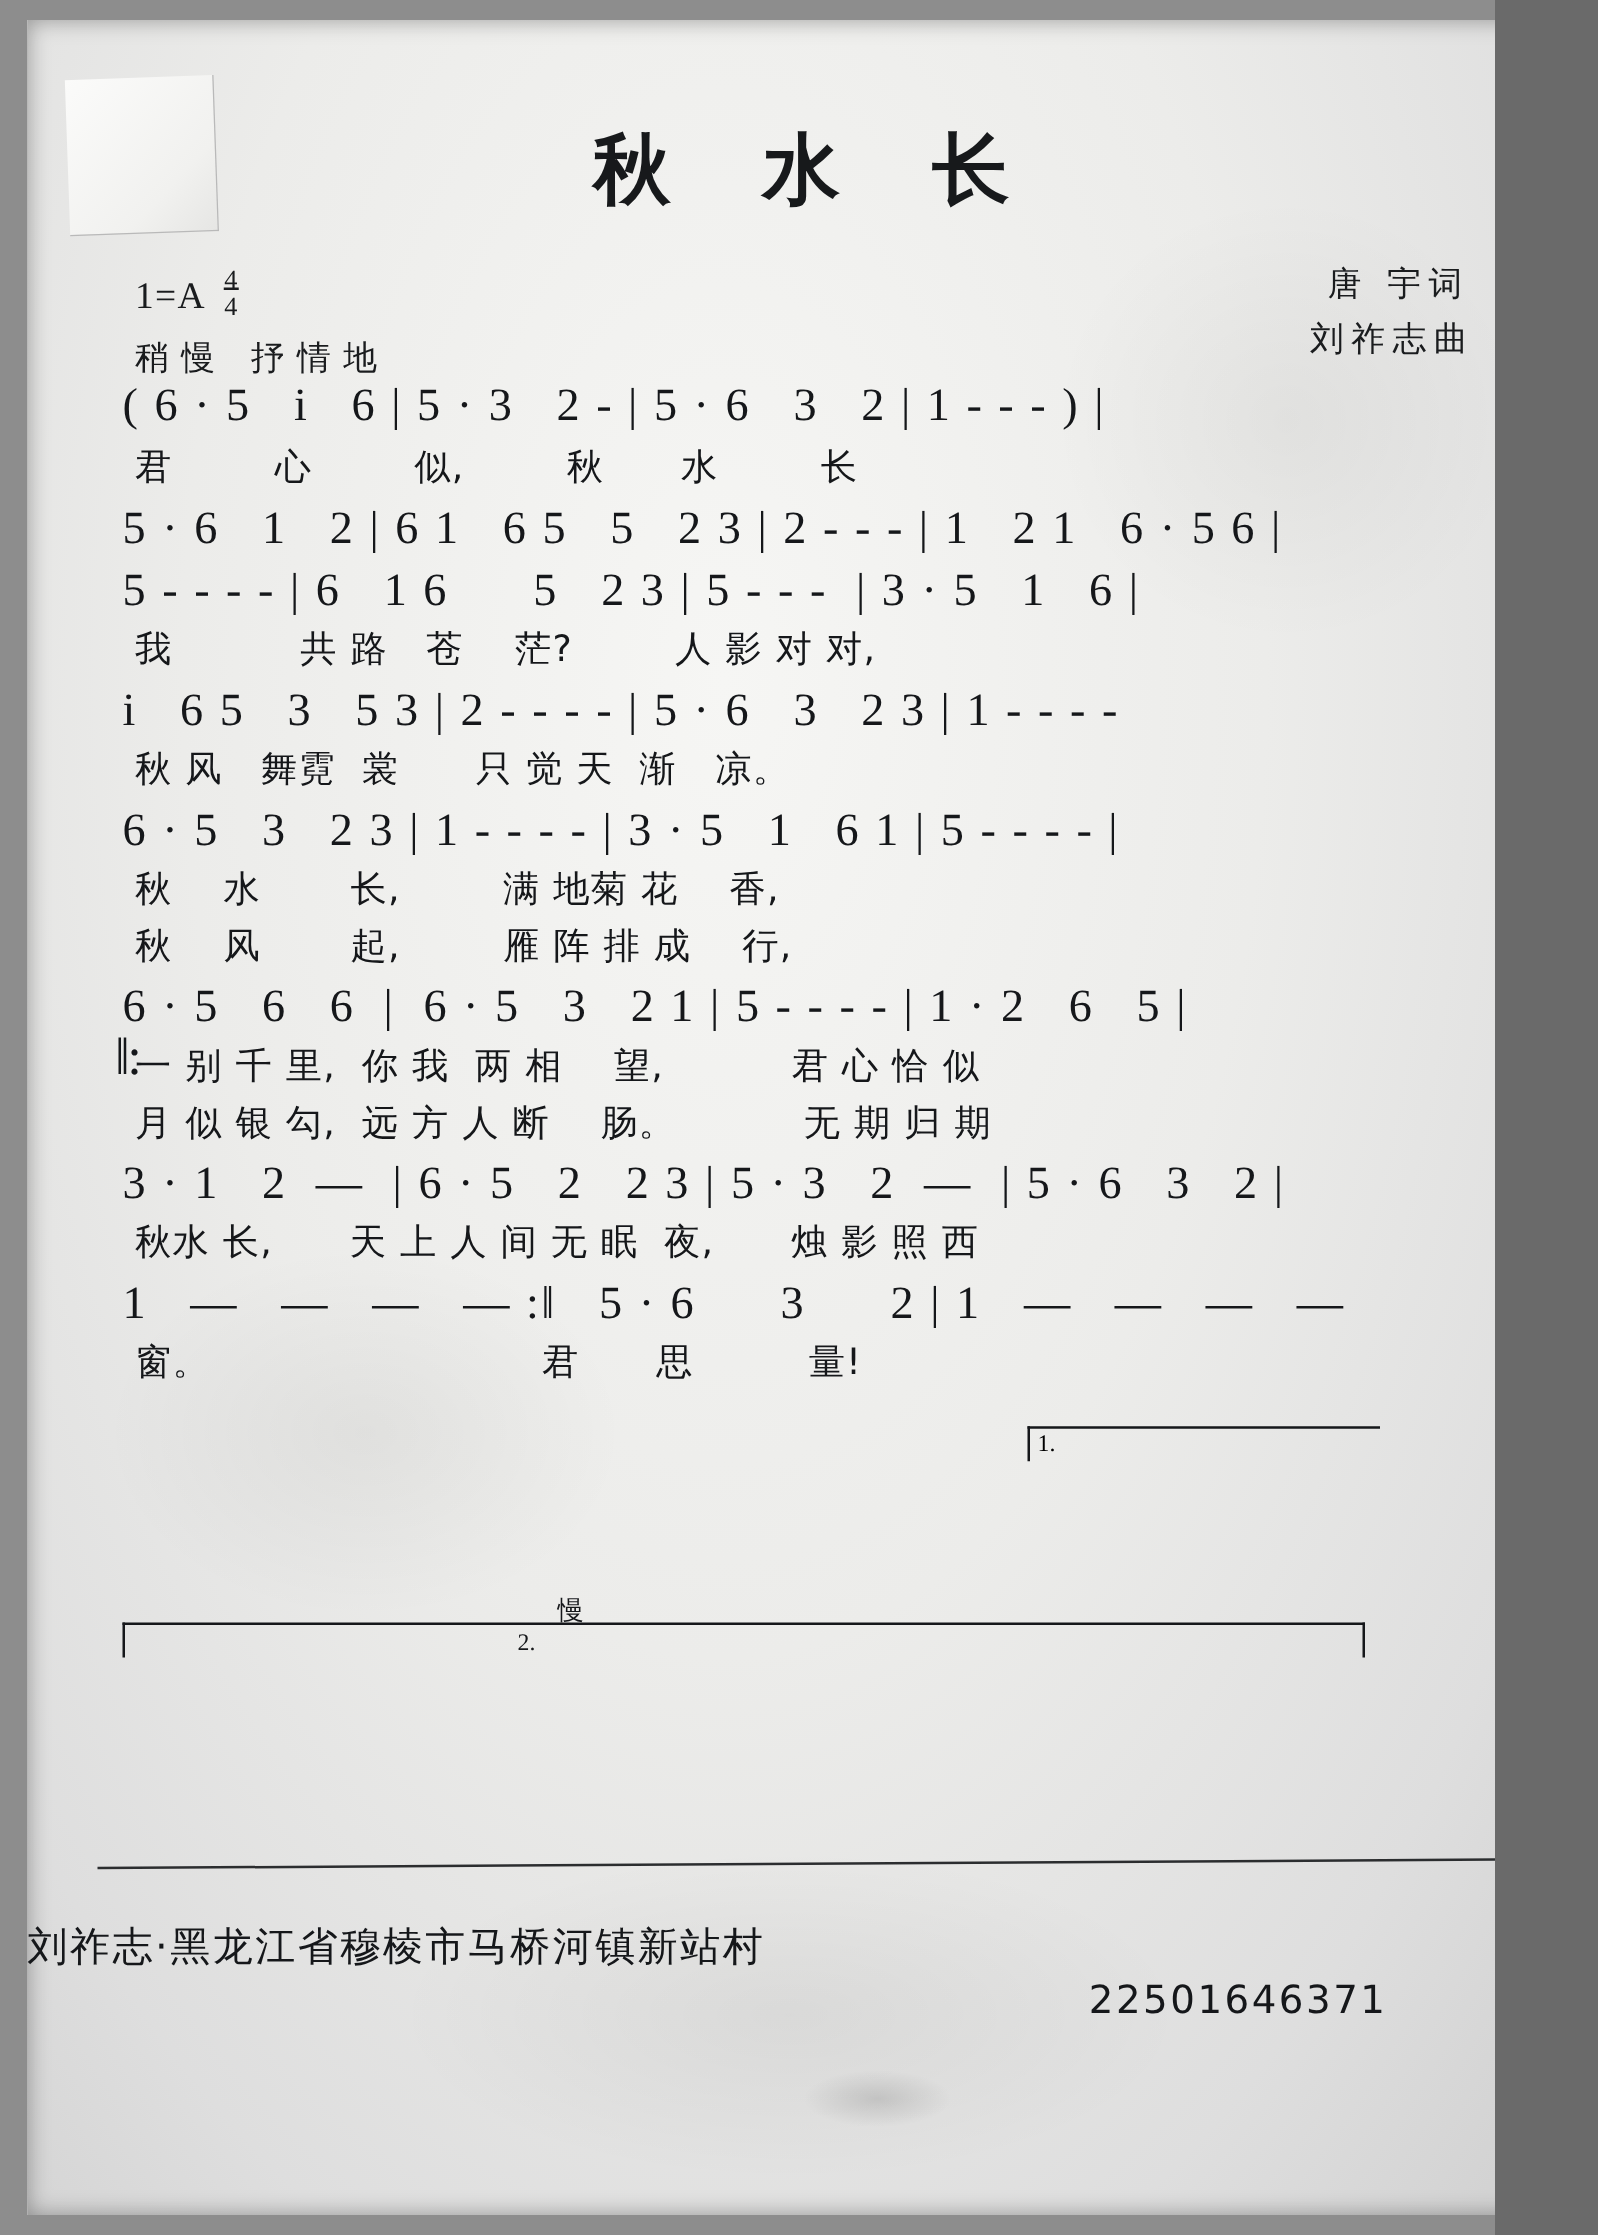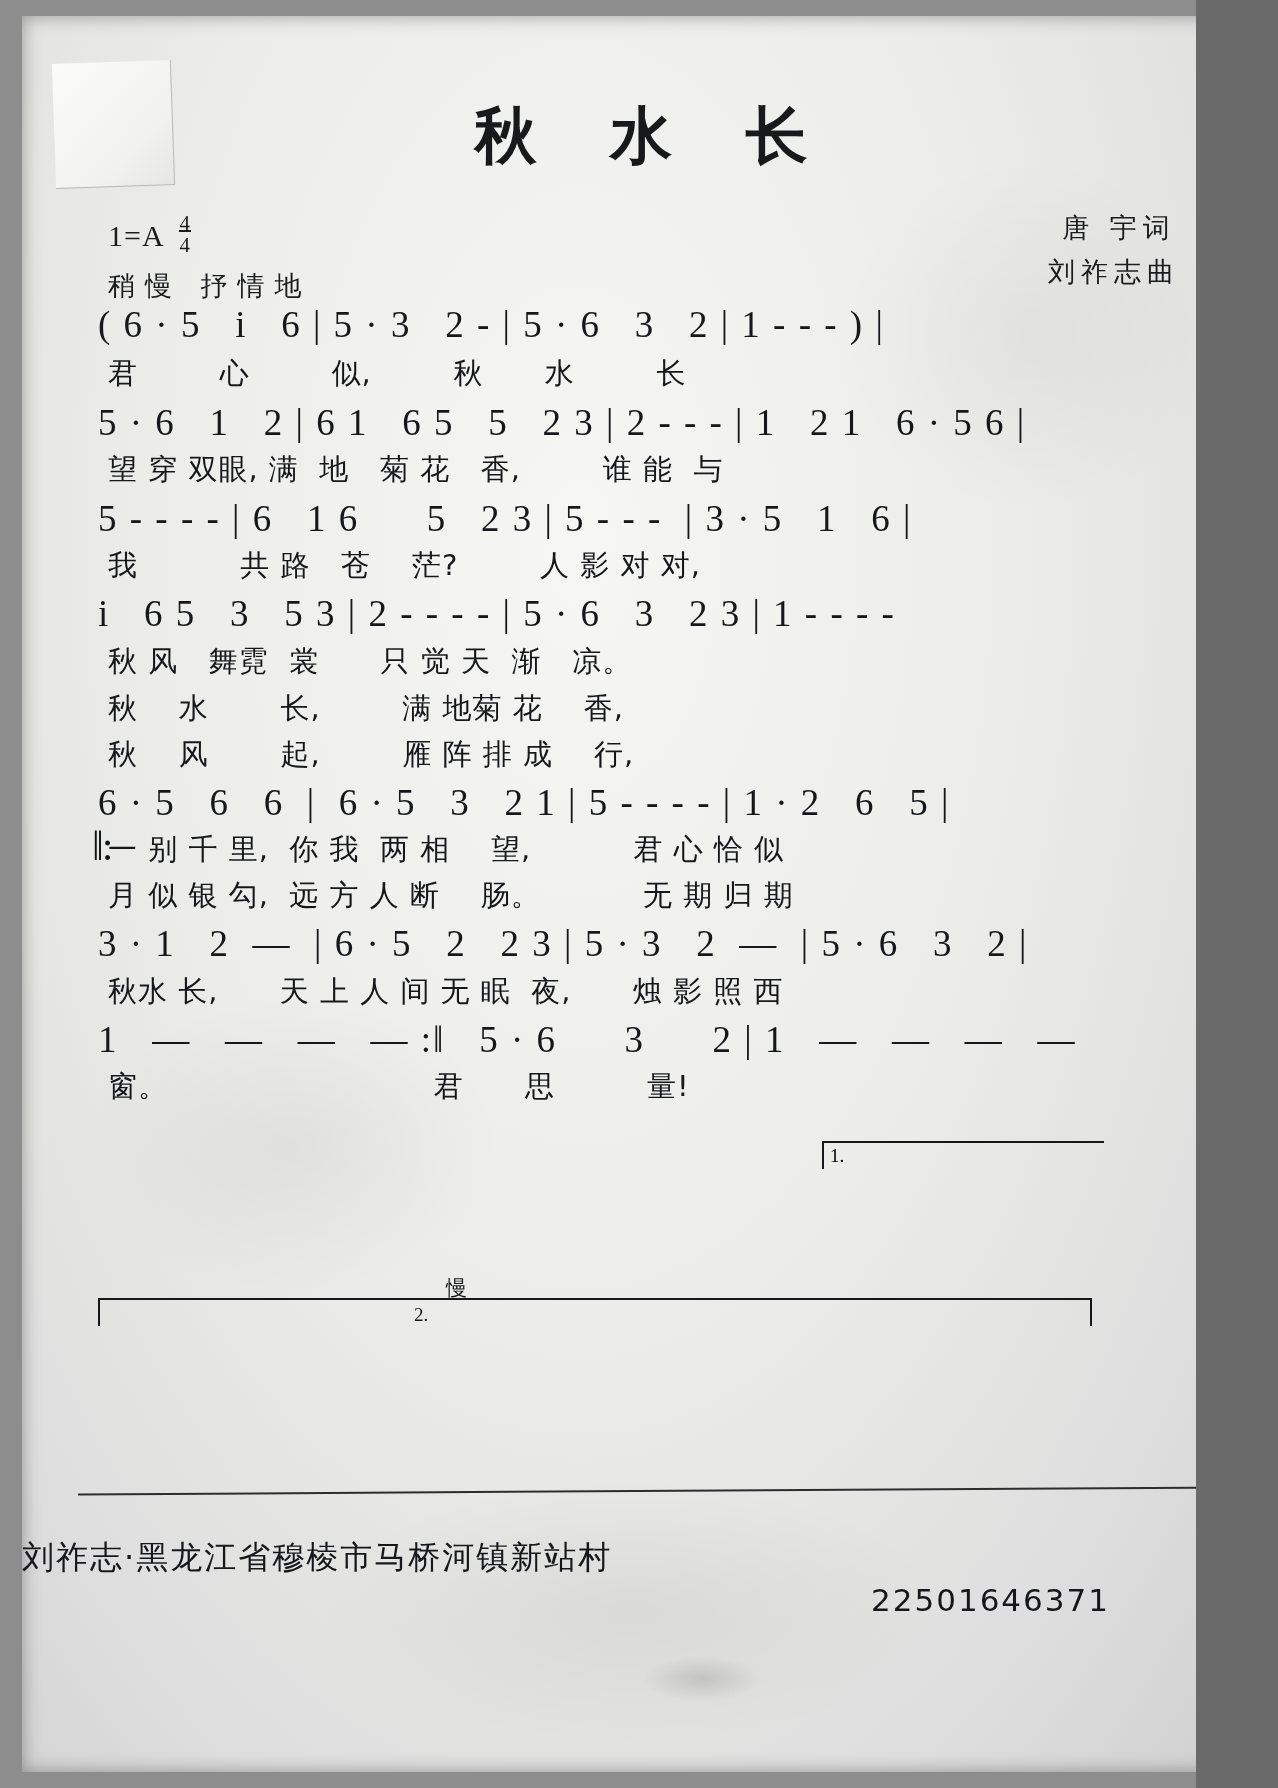--- a/index.html
+++ b/index.html
@@ -239,31 +239,31 @@
     <div class="systems">
       <div class="sys">
         <div class="notes">( 6 · 5   i   6 | 5 · 3   2 - | 5 · 6   3   2 | 1 - - - ) |</div>
         <div class="lyric"></div>
       </div>
       <div class="sys">
         <div class="lyric">君        心        似,        秋      水        长</div>
       </div>
       <div class="sys">
         <div class="notes">5 · 6   1   2 | 6 1   6 5   5   2 3 | 2 - - - | 1   2 1   6 · 5 6 |</div>
-        <div class="lyric">望 穿 双眼, 满  地   菊 花   香,        谁 能  与</div>
       </div>
       <div class="sys">
         <div class="notes">5 - - - - | 6   1 6      5   2 3 | 5 - - -  | 3 · 5   1   6 |</div>
         <div class="lyric">我          共 路   苍    茫?        人 影 对 对,</div>
       </div>
       <div class="sys">
         <div class="notes">i   6 5   3   5 3 | 2 - - - - | 5 · 6   3   2 3 | 1 - - - -</div>
         <div class="lyric">秋 风   舞霓  裳      只 觉 天  渐   凉。</div>
       </div>
       <div class="sys">
+        <div class="notes">6 · 5   3   2 3 | 1 - - - - | 3 · 5   1   6 1 | 5 - - - - |</div>
         <div class="lyric">秋    水       长,        满 地菊 花    香,</div>
         <div class="lyric">秋    风       起,        雁 阵 排 成    行,</div>
       </div>
       <div class="sys">
         <div class="notes">6 · 5   6   6  |  6 · 5   3   2 1 | 5 - - - - | 1 · 2   6   5 |</div>
         <div class="lyric">一 别 千 里,  你 我  两 相    望,          君 心 恰 似</div>
         <div class="lyric">月 似 银 勾,  远 方 人 断    肠。          无 期 归 期</div>
       </div>
       <div class="sys">
         <div class="notes">3 · 1   2  —  | 6 · 5   2   2 3 | 5 · 3   2  —  | 5 · 6   3   2 |</div>

